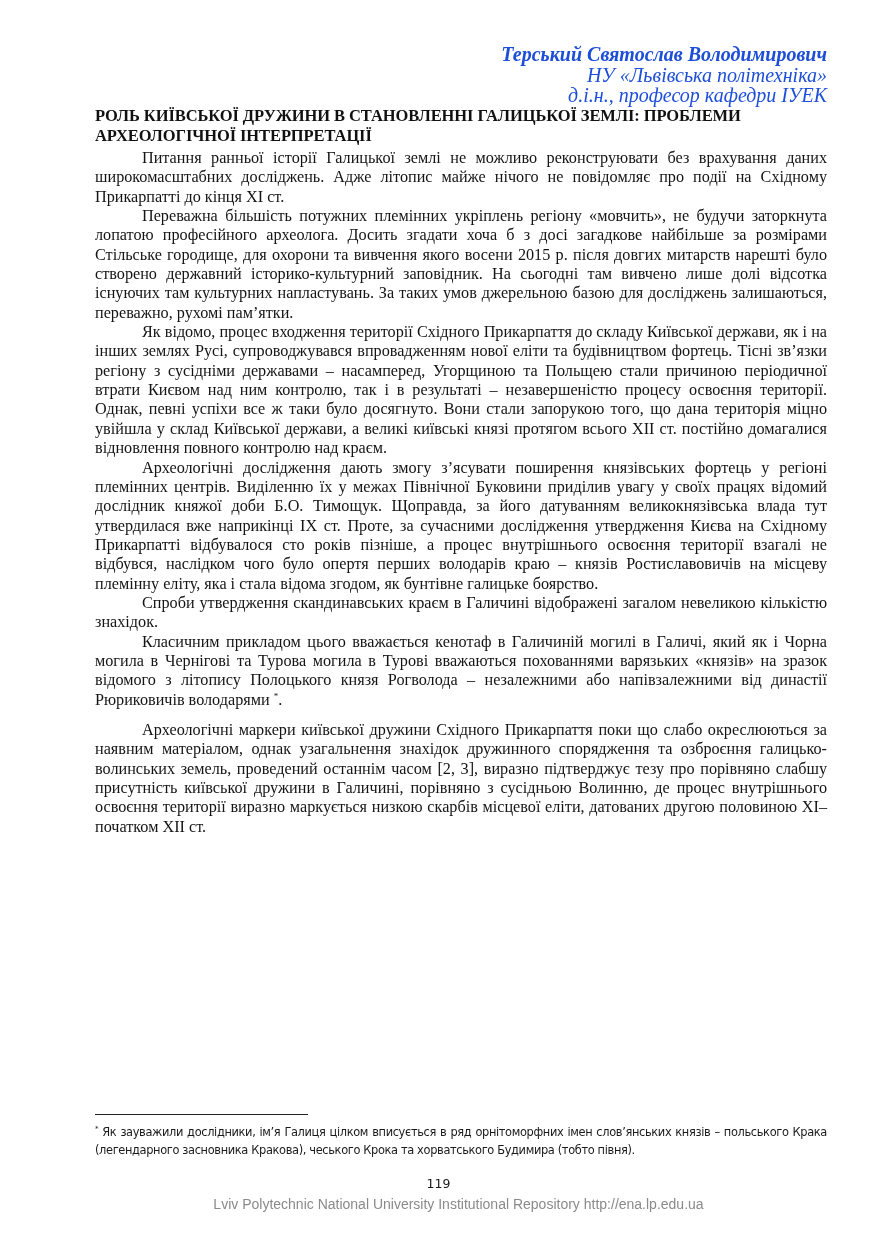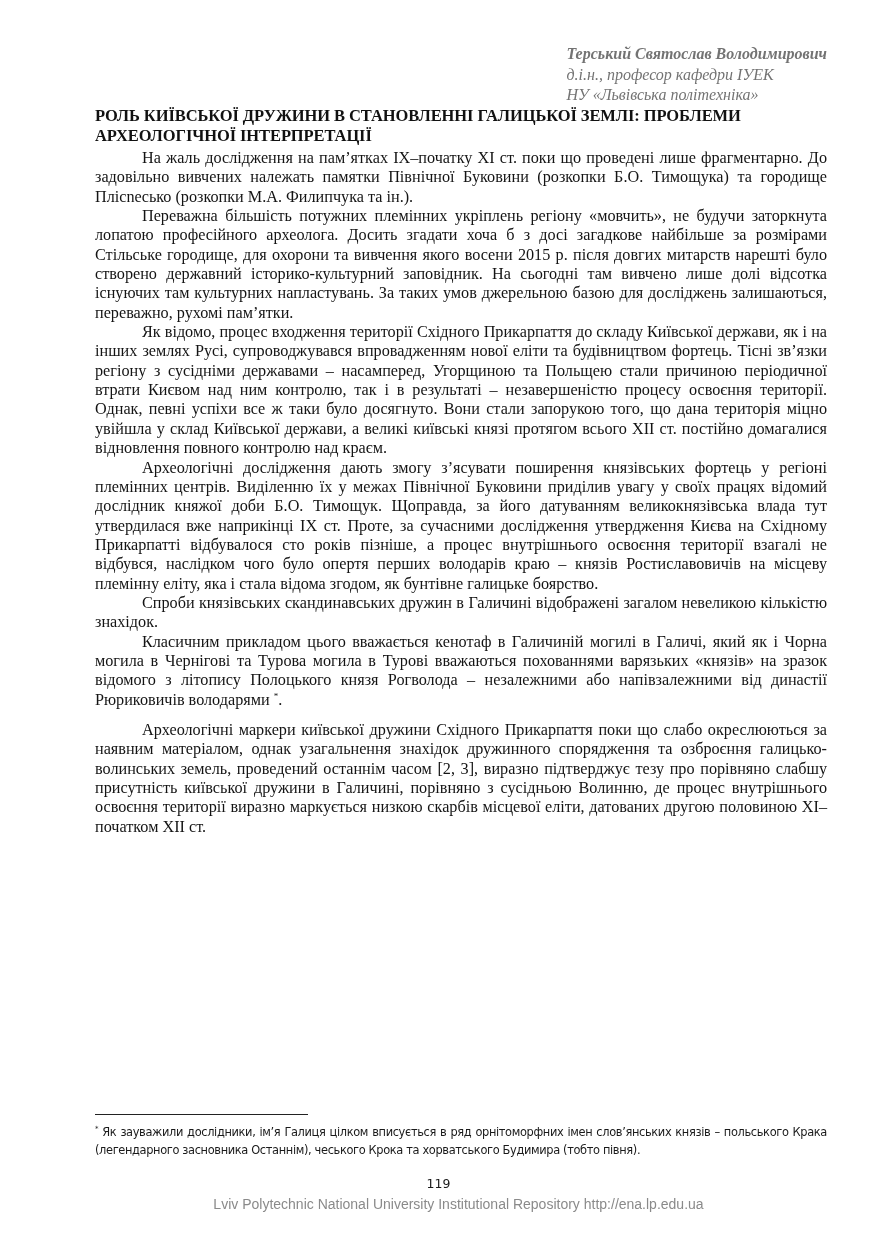--- a/index.html
+++ b/index.html
@@ -1,20 +1,20 @@
 <!DOCTYPE html>
 <html><head>
 <meta charset="utf-8">
 <style>
   html, body { margin: 0; padding: 0; background: #ffffff; }
   body { width: 877px; height: 1240px; position: relative; overflow: hidden; }
   .page { position: absolute; left: 0; top: 0; width: 877px; height: 1240px; }
   .author-block {
-    position: absolute; right: 50px; top: 44px; 
-    font-family: "Liberation Serif", serif; font-style: italic; font-size: 16px; line-height: 20.5px; color: #737373;
+    position: absolute; right: 50px; top: 44px; text-align: right;
+    font-family: "Liberation Serif", serif; font-style: italic; font-size: 20px; line-height: 20.5px; color: #1d4ed8;
   }
   .author-name { font-weight: bold; }
   .title {
     position: absolute; left: 95px; width: 732px; top: 106px; 
     font-family: "Liberation Serif", serif; font-weight: bold; font-size: 16.5px; line-height: 20px; color: #111;
     letter-spacing: -0.1px;
   }
   .body-text {
     position: absolute; left: 95px; width: 732px; top: 149px;
     font-family: "Liberation Serif", serif; font-size: 16.2px; line-height: 19.35px; color: #141414;
@@ -39,39 +39,39 @@
     font-family: "Liberation Sans", sans-serif; font-size: 14px; color: #8a8a8a; margin-left: 20px;
   }
 </style>
 </head>
 <body>
 
 <div class="page">
 
   <div class="author-block">
     <div class="author-name">Терський Святослав Володимирович</div>
+    <div>НУ «Львівська політехніка»</div>
     <div>д.і.н., професор кафедри ІУЕК</div>
-    <div>НУ «Львівська політехніка»</div>
   </div>
 
   <div class="title">РОЛЬ КИЇВСЬКОЇ ДРУЖИНИ В СТАНОВЛЕННІ ГАЛИЦЬКОЇ ЗЕМЛІ: ПРОБЛЕМИ АРХЕОЛОГІЧНОЇ ІНТЕРПРЕТАЦІЇ</div>
 
   <div class="body-text">
-    <p>На жаль дослідження на пам’ятках ІХ–початку ХІ ст. поки що проведені лише фрагментарно. До задовільно вивчених належать памятки Північної Буковини (розкопки Б.О. Тимощука) та городище Плісneсько (розкопки М.А. Филипчука та ін.).</p>
+    <p>Питання ранньої історії Галицької землі не можливо реконструювати без врахування даних широкомасштабних досліджень. Адже літопис майже нічого не повідомляє про події на Східному Прикарпатті до кінця ХІ ст.</p>
     <p>Переважна більшість потужних племінних укріплень регіону «мовчить», не будучи заторкнута лопатою професійного археолога. Досить згадати хоча б з досі загадкове найбільше за розмірами Стільське городище, для охорони та вивчення якого восени 2015 р. після довгих митарств нарешті було створено державний історико-культурний заповідник. На сьогодні там вивчено лише долі відсотка існуючих там культурних напластувань. За таких умов джерельною базою для досліджень залишаються, переважно, рухомі пам’ятки.</p>
     <p>Як відомо, процес входження території Східного Прикарпаття до складу Київської держави, як і на інших землях Русі, супроводжувався впровадженням нової еліти та будівництвом фортець. Тісні зв’язки регіону з сусідніми державами – насамперед, Угорщиною та Польщею стали причиною періодичної втрати Києвом над ним контролю, так і в результаті – незавершеністю процесу освоєння території. Однак, певні успіхи все ж таки було досягнуто. Вони стали запорукою того, що дана територія міцно увійшла у склад Київської держави, а великі київські князі протягом всього ХІІ ст. постійно домагалися відновлення повного контролю над краєм.</p>
     <p>Археологічні дослідження дають змогу з’ясувати поширення князівських фортець у регіоні племінних центрів. Виділенню їх у межах Північної Буковини приділив увагу у своїх працях відомий дослідник княжої доби Б.О. Тимощук. Щоправда, за його датуванням великокнязівська влада тут утвердилася вже наприкінці ІХ ст. Проте, за сучасними дослідження утвердження Києва на Східному Прикарпатті відбувалося сто років пізніше, а процес внутрішнього освоєння території взагалі не відбувся, наслідком чого було опертя перших володарів краю – князів Ростиславовичів на місцеву племінну еліту, яка і стала відома згодом, як бунтівне галицьке боярство.</p>
-    <p>Спроби князівських скандинавських дружин в Галичині відображені загалом невеликою кількістю знахідок.</p>
+    <p>Спроби утвердження скандинавських краєм в Галичині відображені загалом невеликою кількістю знахідок.</p>
     <p><span>Класичним прикладом цього вважається кенотаф в Галичиній могилі в Галичі, який як і Чорна могила в Чернігові та Турова могила в Турові вважаються похованнями варязьких «князів» на зразок відомого з літопису Полоцького князя Рогволода – незалежними або напівзалежними від династії Рюриковичів володарями</span>&nbsp;<sup class="fn-mark">*</sup>.</p>
     <p class="gap">Археологічні маркери київської дружини Східного Прикарпаття поки що слабо окреслюються за наявним матеріалом, однак узагальнення знахідок дружинного спорядження та озброєння галицько-волинських земель, проведений останнім часом [2, 3], виразно підтверджує тезу про порівняно слабшу присутність київської дружини в Галичині, порівняно з сусідньою Волинню, де процес внутрішнього освоєння території виразно маркується низкою скарбів місцевої еліти, датованих другою половиною ХІ–початком ХІІ ст.</p>
   </div>
 
   <div class="fn-rule"></div>
 
   <div class="footnote">
     <sup>*</sup>
-    <span>Як зауважили дослідники, ім’я Галиця цілком вписується в ряд орнітоморфних імен слов’янських князів – польського Крака (легендарного засновника Останнім), чеського Крока та хорватського Будимира (тобто півня).</span>
+    <span>Як зауважили дослідники, ім’я Галиця цілком вписується в ряд орнітоморфних імен слов’янських князів – польського Крака (легендарного засновника Кракова), чеського Крока та хорватського Будимира (тобто півня).</span>
   </div>
 
   <div class="page-number">119</div>
 
   <div class="repo-footer">Lviv Polytechnic National University Institutional Repository http://ena.lp.edu.ua</div>
 </div>
 
 </body></html>

